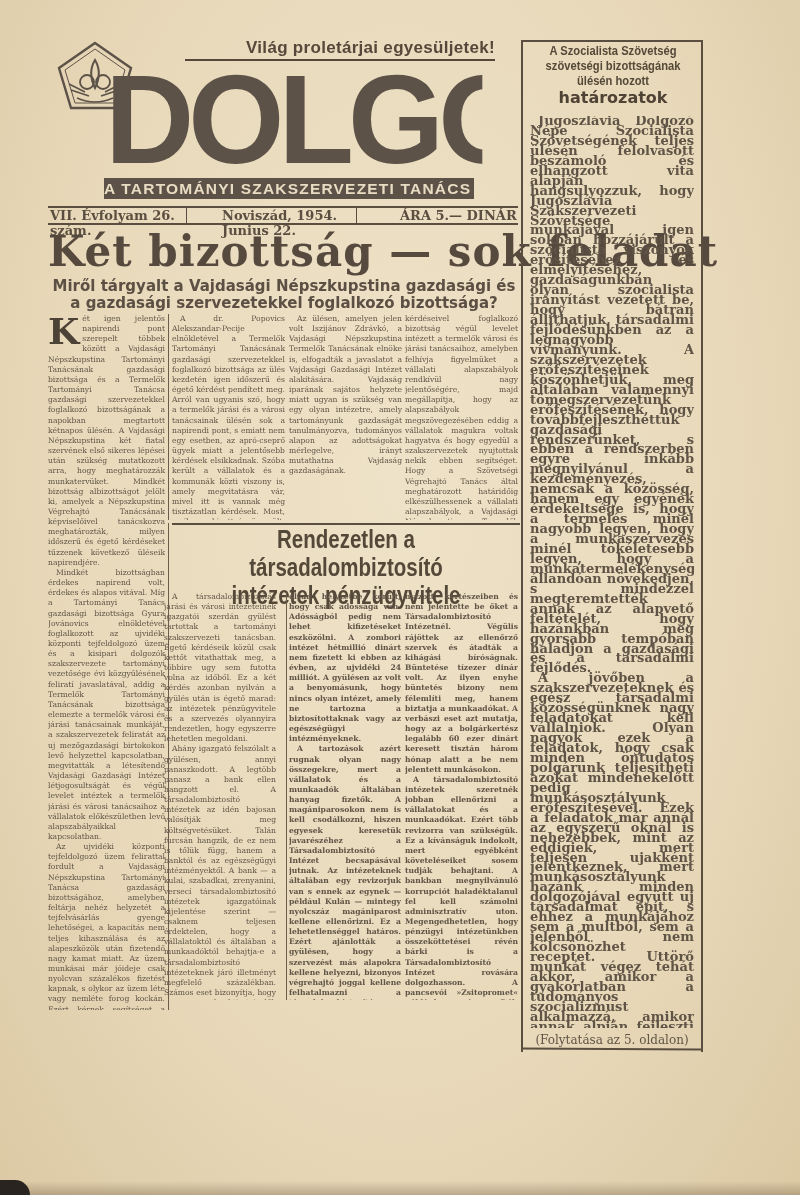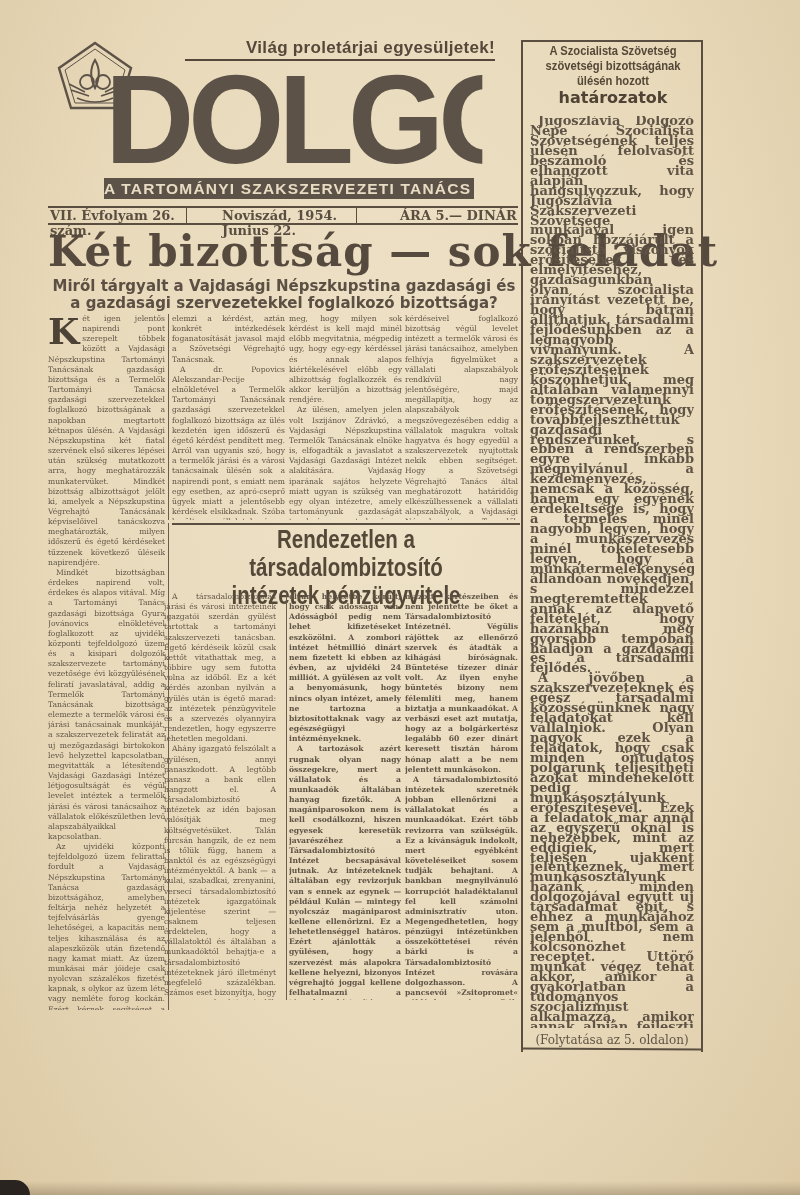--- a/index.html
+++ b/index.html
@@ -81,25 +81,23 @@
 
 <div class="abs col" style="left:48px;top:314px;width:117px;height:696px;overflow:hidden;">
   <p class="first"><span class="dropcap">K</span><span>ét igen jelentős napirendi pont szerepelt többek között a Vajdasági Népszkupstina Tartományi Tanácsának gazdasági bizottsága és a Termelők Tartományi Tanácsa gazdasági szervezetekkel foglalkozó bizottságának a napokban megtartott kétnapos ülésén. A Vajdasági Népszkupstina két fiatal szervének első sikeres lépései után szükség mutatkozott arra, hogy meghatározzák munkatervüket. Mindkét bizottság albizottságot jelölt ki, amelyek a Népszkupstina Végrehajtó Tanácsának képviselőivel tanácskozva meghatározták, milyen időszerű és égető kérdéseket tűzzenek következő üléseik napirendjére.</span></p>
   <p>Mindkét bizottságban érdekes napirend volt, érdekes és alapos vitával. Míg a Tartományi Tanács gazdasági bizottsága Gyura Jovánovics elnökletével foglalkozott az ujvidéki központi tejfeldolgozó üzem és a kisipari dolgozók szakszervezete tartományi vezetősége évi közgyűlésének feliratí javaslatával, addig a Termelők Tartományi Tanácsának bizottsága elemezte a termelők városi és járási tanácsainak munkáját, a szakszervezetek feliratát az uj mezőgazdasági birtokokon levő helyzettel kapcsolatban, megvitatták a létesítendő Vajdasági Gazdasági Intézet létjogosultságát és végül levelet intéztek a termelők járási és városi tanácsaihoz a vállalatok előkészületben levő alapszabályaikkal kapcsolatban.</p>
   <p>Az ujvidéki központi tejfeldolgozó üzem felirattal fordult a Vajdasági Népszkupstina Tartományi Tanácsa gazdasági bizottságához, amelyben feltárja nehéz helyzetét a tejfelvásárlás gyenge lehetőségei, a kapacitás nem teljes kihasználása és az alapeszközök után fizetendő nagy kamat miatt. Az üzem munkásai már jóideje csak nyolcvan százalékos fizetést kapnak, s olykor az üzem léte vagy nemléte forog kockán. Ezért kérnek segítséget a kérdés megoldásához.</p>
 
 </div>
 <div class="abs vrule" style="left:168px;top:314px;height:206px;"></div>
 
 <div class="abs col" style="left:172px;top:314px;width:113px;height:206px;overflow:hidden;">
-  <p class="first">elemzi a kérdést, aztán konkrét intézkedések foganatosítását javasol majd a Szövetségi Végrehajtó Tanácsnak.</p>
   <p>A dr. Popovics Alekszandar-Pecije elnökletével a Termelők Tartományi Tanácsának gazdasági szervezetekkel foglalkozó bizottsága az ülés kezdetén igen időszerű és égető kérdést pendített meg. Arról van ugyanis szó, hogy a termelők járási és a városi tanácsainak ülésén sok a napirendi pont, s emiatt nem egy esetben, az apró-cseprő ügyek miatt a jelentősebb kérdések elsikkadnak. Szóba került a vállalatok és a kommunák közti viszony is, amely megvitatásra vár, mivel itt is vannak még tisztázatlan kérdések. Most, amikor a bizottság összeült, látszott</p>
 </div>
 <div class="abs col" style="left:289px;top:314px;width:113px;height:206px;overflow:hidden;">
-  <p class="first">meg, hogy milyen sok kérdést is kell majd minél előbb megvitatnia, mégpedig ugy, hogy egy-egy kérdéssel és annak alapos kiértékelésével előbb egy albizottság foglalkozzék és akkor kerüljön a bizottság rendjére.</p>
   <p>Az ülésen, amelyen jelen volt Iszijánov Zdrávkó, a Vajdasági Népszkupstina Termelők Tanácsának elnöke is, elfogadták a javaslatot a Vajdasági Gazdasági Intézet alakítására. Vajdaság iparának sajátos helyzete miatt ugyan is szükség van egy olyan intézetre, amely tartományunk gazdaságát tanulmányozva, tudományos alapon az adottságokat mérlegelve, irányt mutathatna Vajdaság gazdaságának.</p>
 
 </div>
 <div class="abs col" style="left:405px;top:314px;width:113px;height:206px;overflow:hidden;">
   <p class="first">kérdéseivel foglalkozó bizottság végül levelet intézett a termelők városi és járási tanácsaihoz, amelyben felhívja figyelmüket a vállalati alapszabályok rendkívül nagy jelentőségére, majd megállapítja, hogy az alapszabályok megszövegezésében eddig a vállalatok magukra voltak hagyatva és hogy egyedül a szakszervezetek nyujtottak nekik ebben segítséget. Hogy a Szövetségi Végrehajtó Tanács által meghatározott határidőig elkészülhessenek a vállalati alapszabályok, a Vajdasági Népszkupstina Termelők Tanácsa gazdasági szervezetek kérdéseivel foglalkozó bizottsága azt javasolja a termelők városi és járási tanácsának, hogy foglalkozzanak ezzel a kérdéssel és nyujtsanak segítséget a vállalatoknak.</p>
 </div>
 
 <div class="abs box2"></div>
 <div class="abs vrule" style="left:168px;top:523px;height:487px;"></div>
 <div class="abs h2">Rendezetlen a társadalombiztosító intézetek pénzügyvitele</div>

